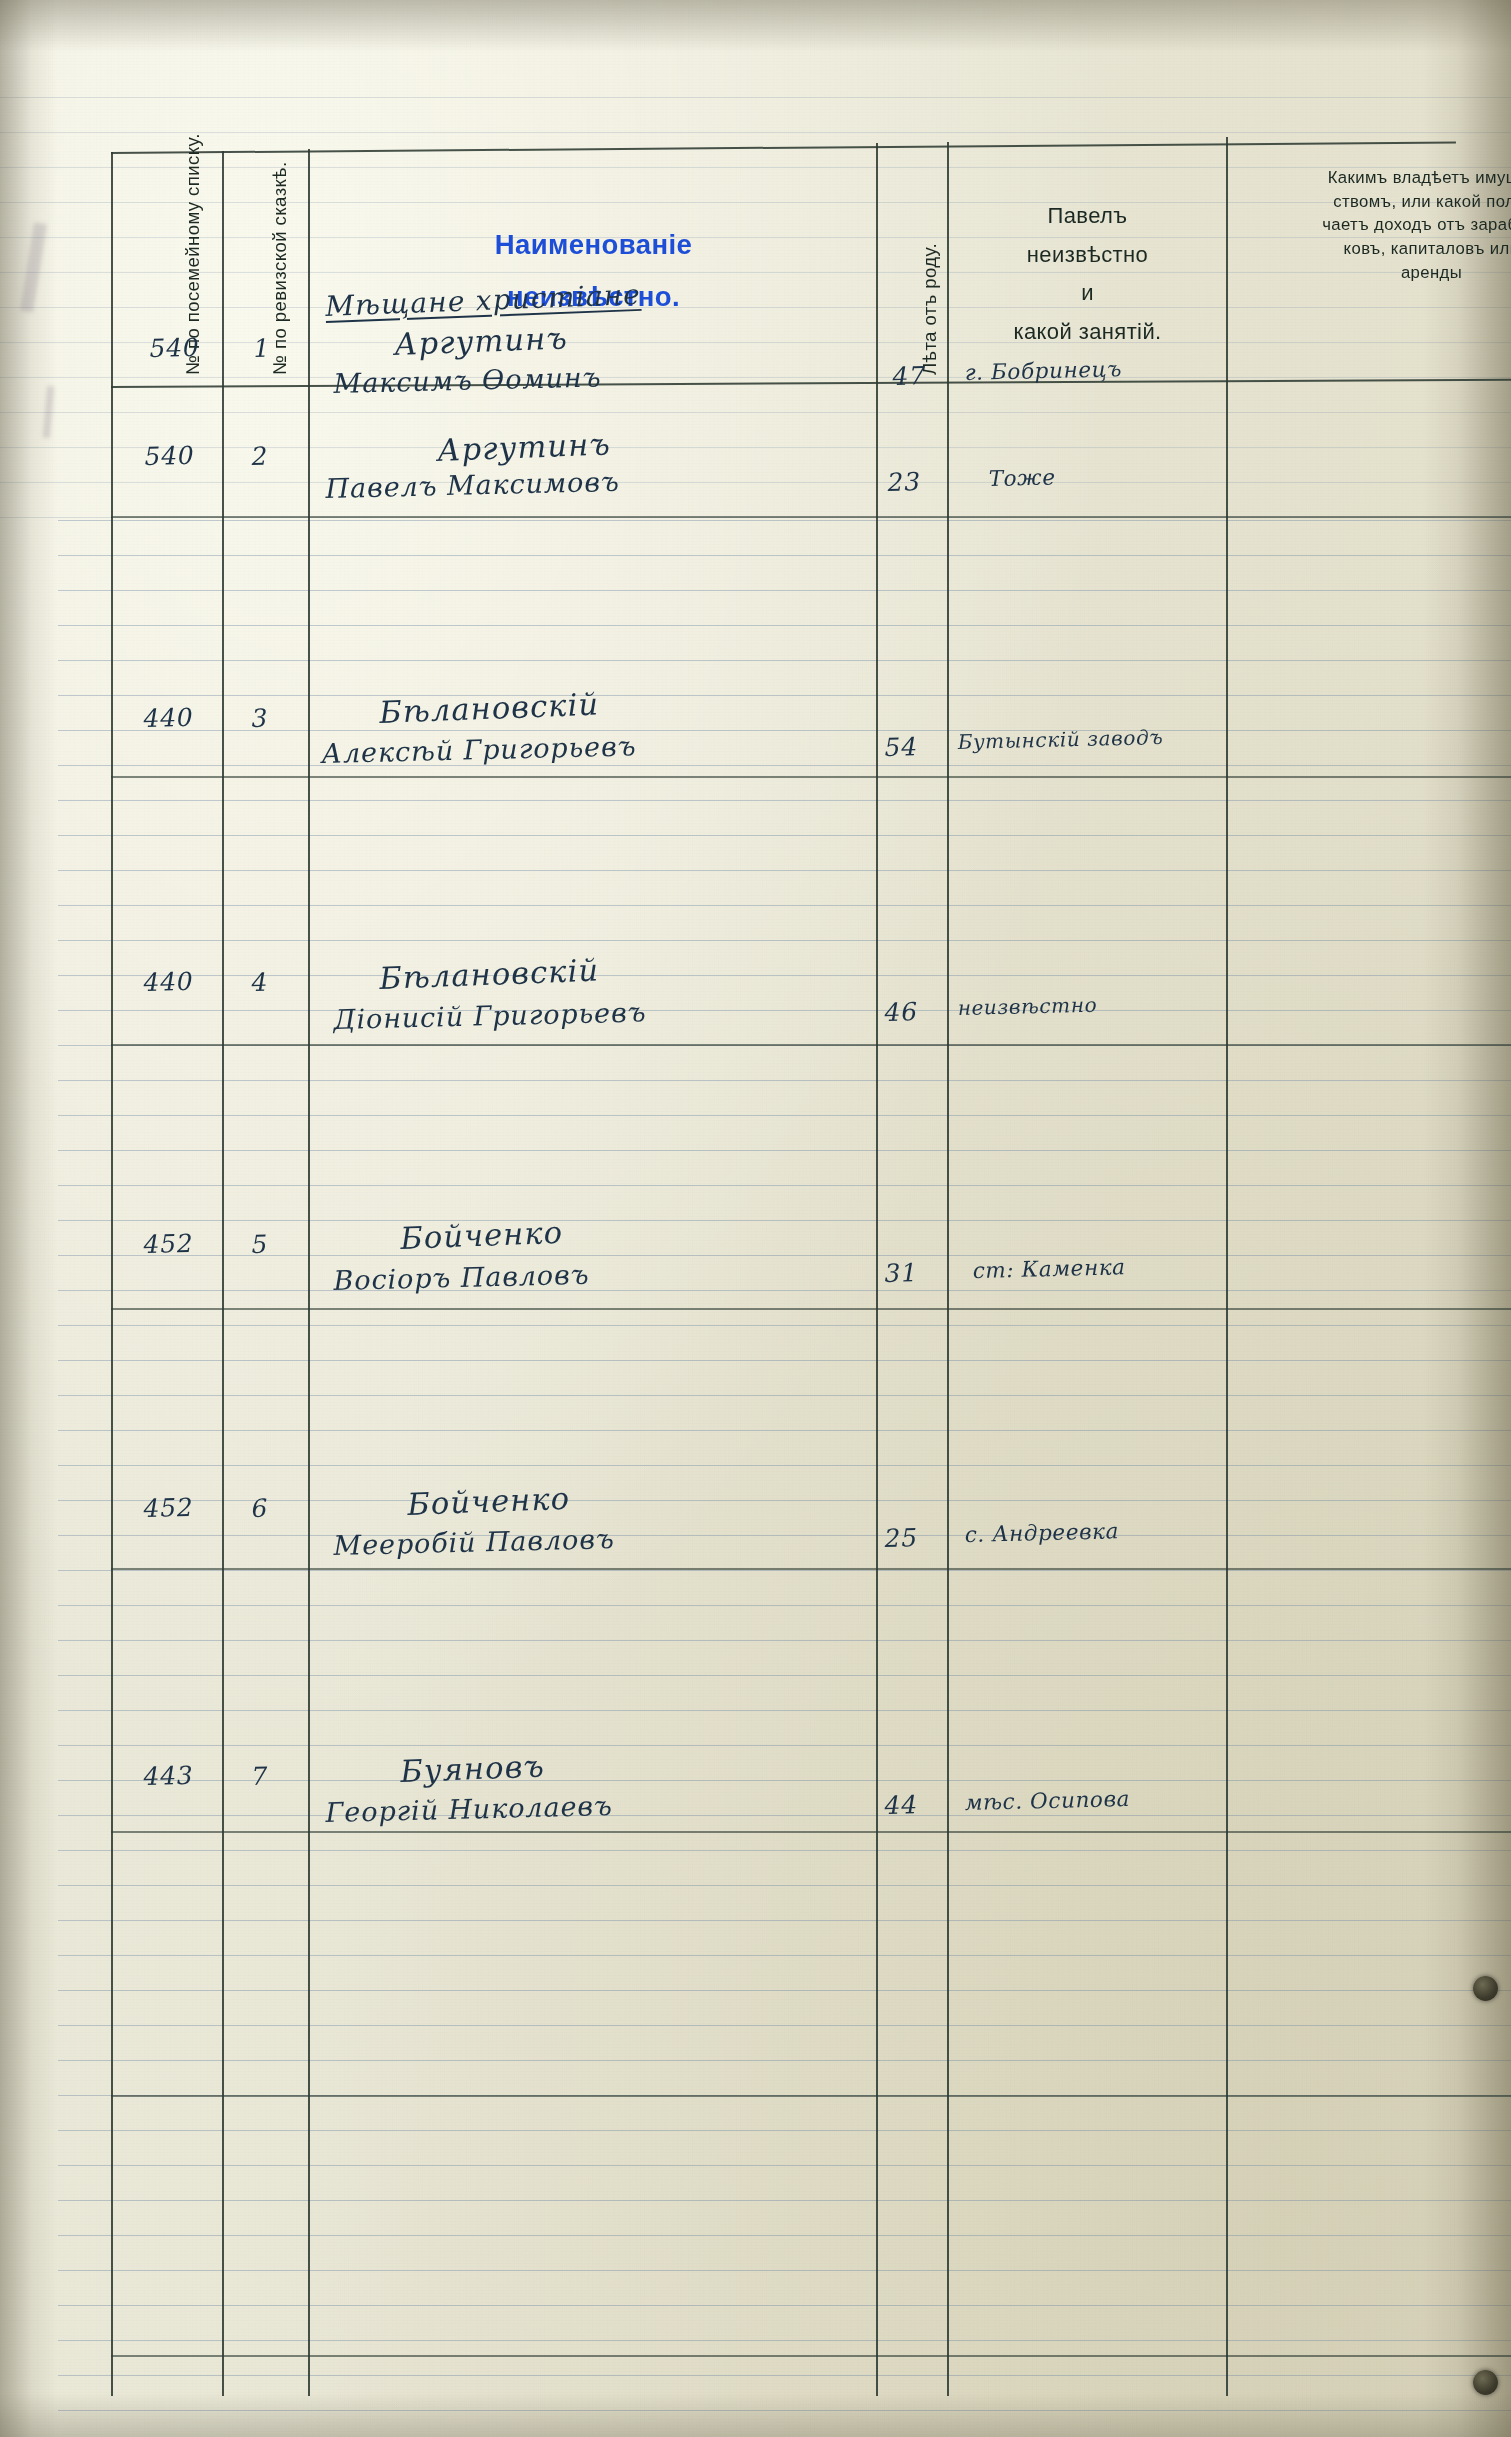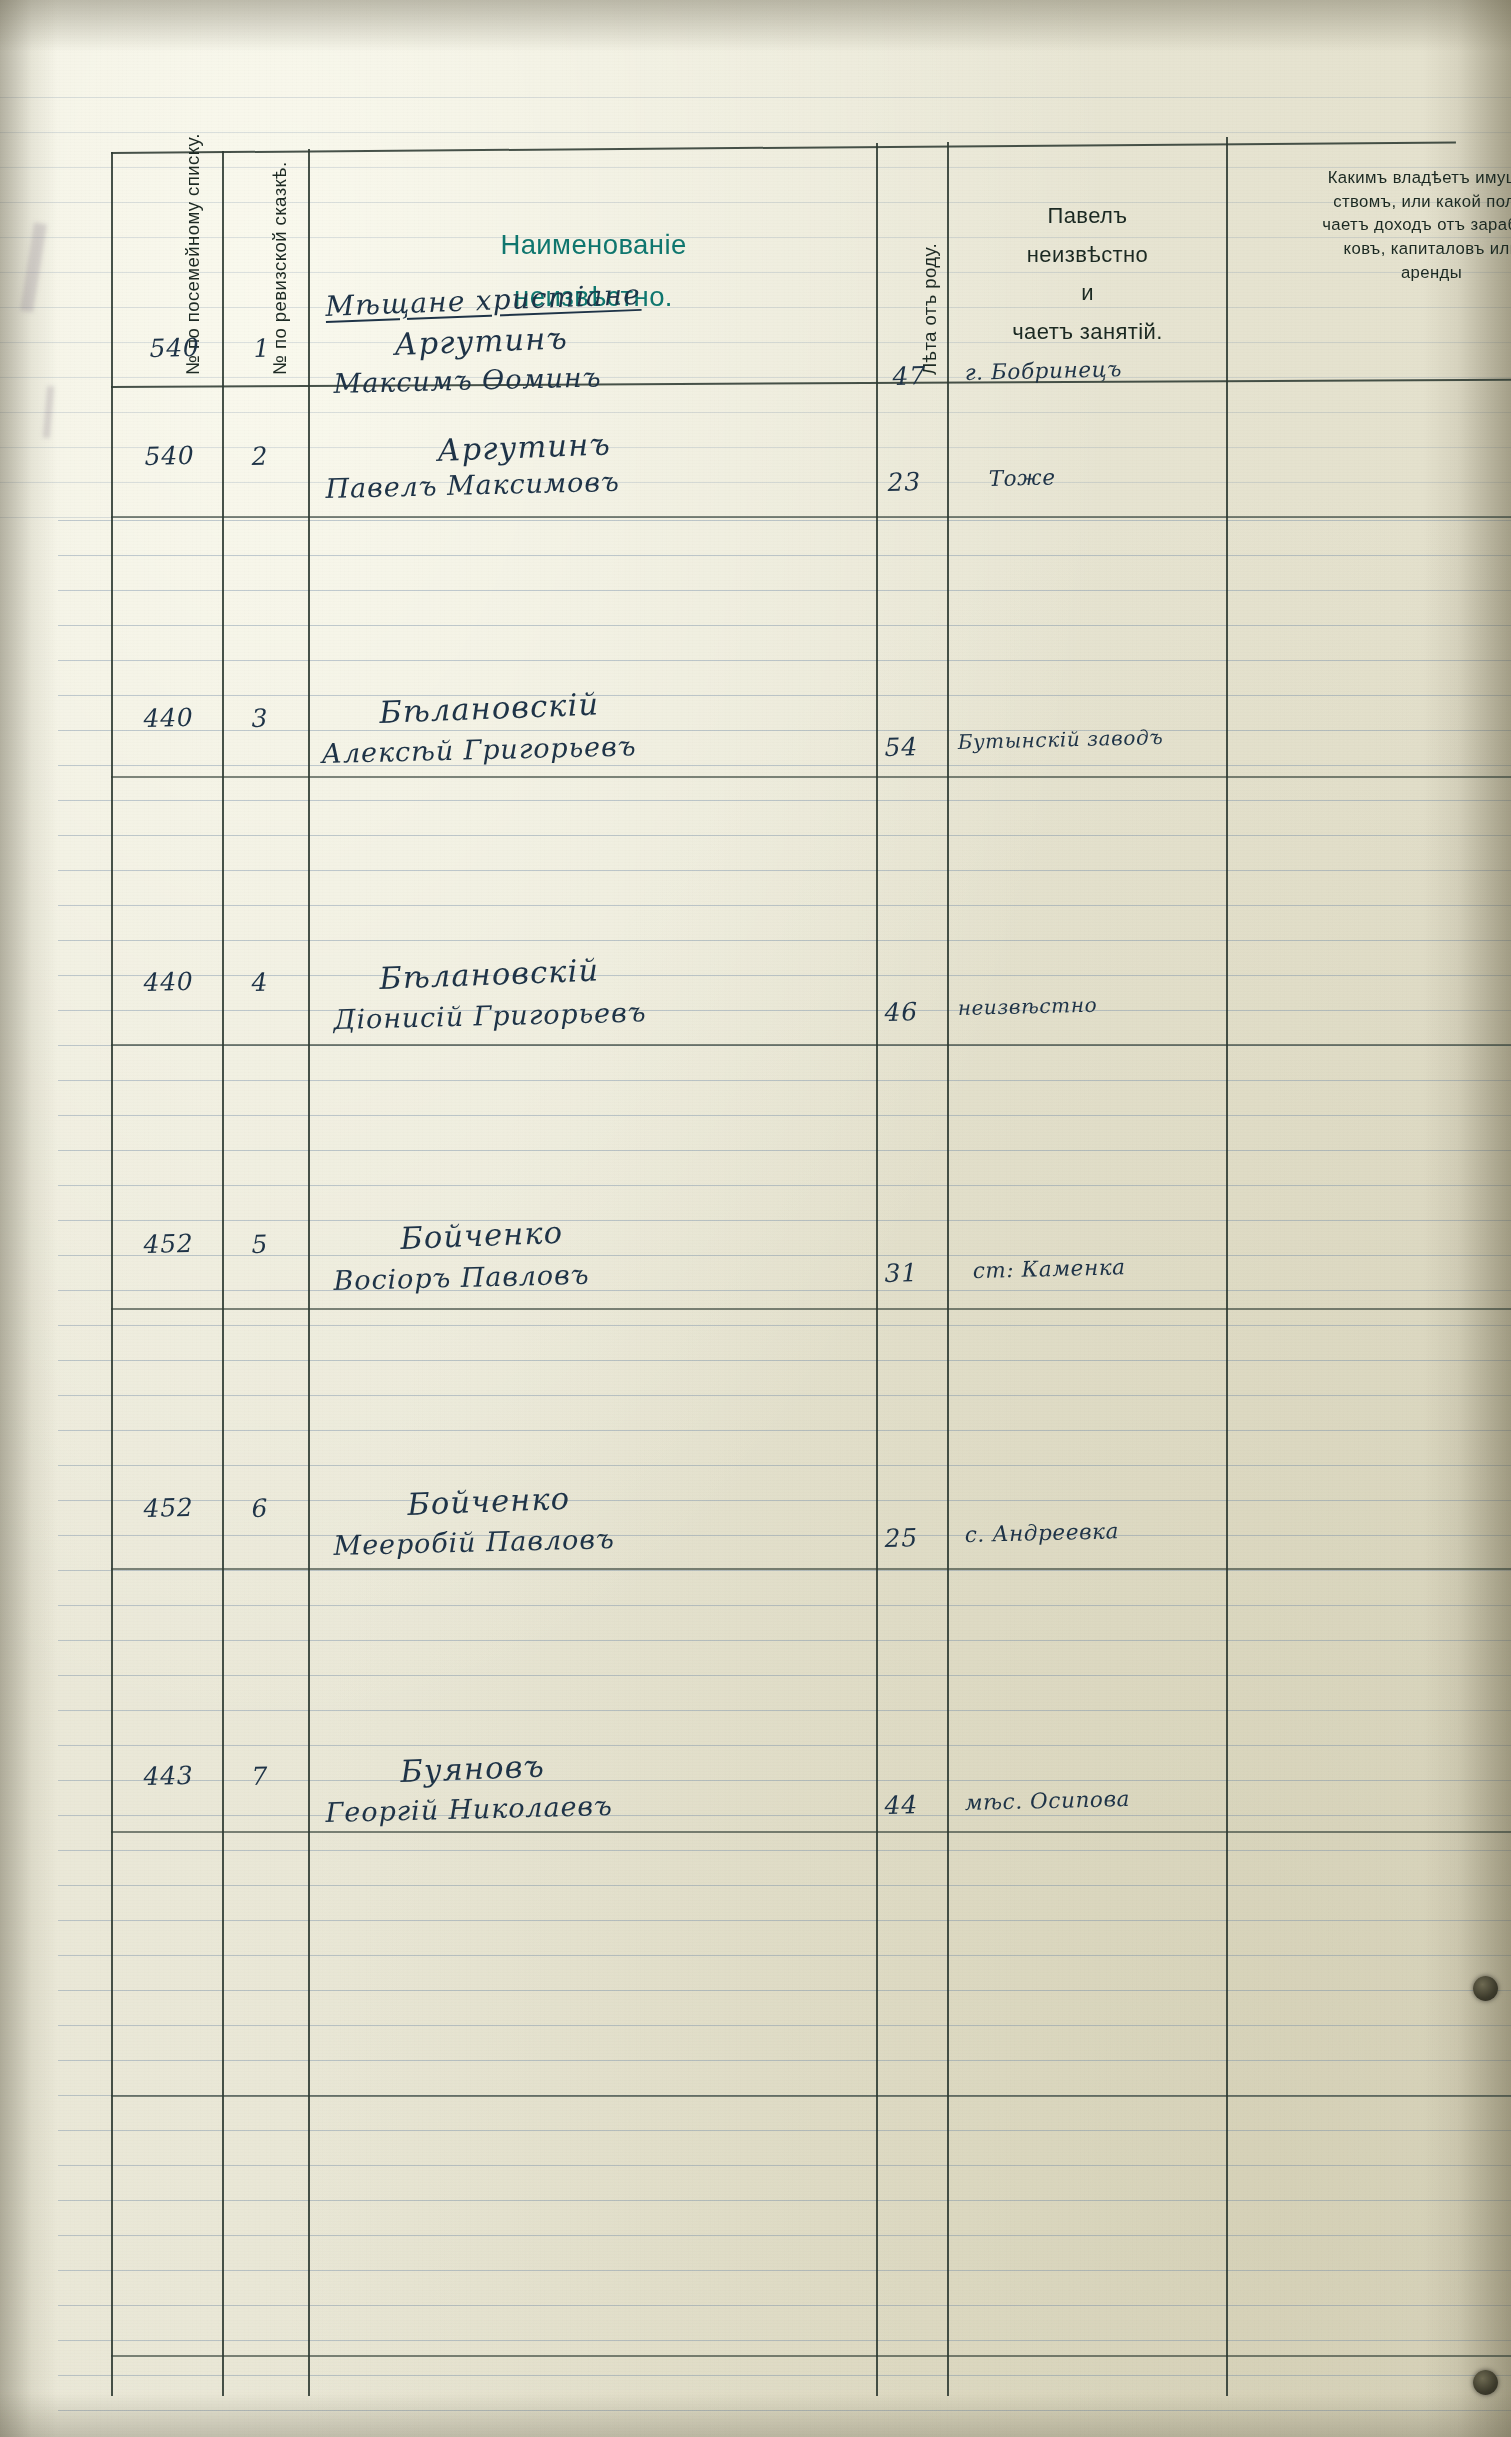--- a/index.html
+++ b/index.html
@@ -104,24 +104,24 @@
     transform: rotate(-90deg);
     transform-origin: left top;
     white-space: nowrap;
     color: #1d2a24;
     font-size: 18.6px;
     letter-spacing: 0.4px;
     font-family: "Liberation Sans", sans-serif;
   }
   .hdr-main {
     font-family: "Liberation Sans", sans-serif;
-    font-weight: normal;
+    font-weight: bold;
     font-size: 27.5px;
     line-height: 1.9;
-    color: #0f766e;
+    color: #1d4ed8;
   }
   .hdr-med {
     font-family: "Liberation Sans", sans-serif;
     font-size: 22px;
     line-height: 1.75;
     color: #1b2922;
   }
   .hdr-small {
     font-family: "Liberation Sans", sans-serif;
     font-size: 16.7px;
@@ -231,21 +231,21 @@
     </div>
 
     <div class="hdr-vert" style="left:808px; top:245px;">
       <span>Лѣта отъ роду.</span>
     </div>
 
     <div class="hdr hdr-med" style="left:841px; top:67px; width:271px;">
       <div>Павелъ</div>
       <div>неизвѣстно</div>
       <div>и</div>
-      <div>чаетъ занятій.</div>
+      <div>какой занятій.</div>
     </div>
 
     <div class="hdr hdr-small" style="left:1120px; top:36px; width:401px;">
       <div>Какимъ владѣетъ имуще-</div>
       <div>ствомъ, или какой полу-</div>
       <div>чаетъ доходъ отъ заработ-</div>
       <div>ковъ, капиталовъ или</div>
       <div>аренды</div>
     </div>
 

